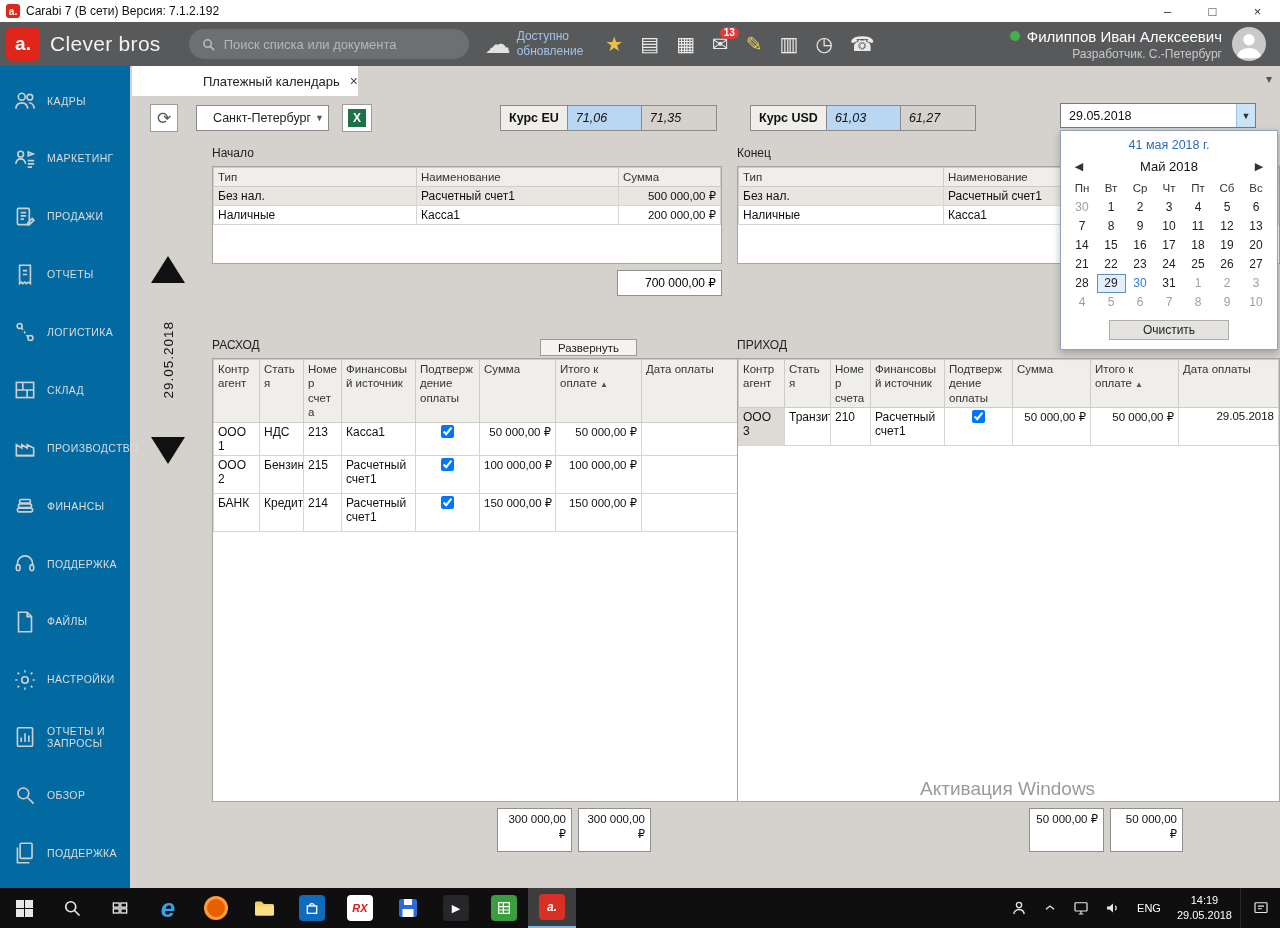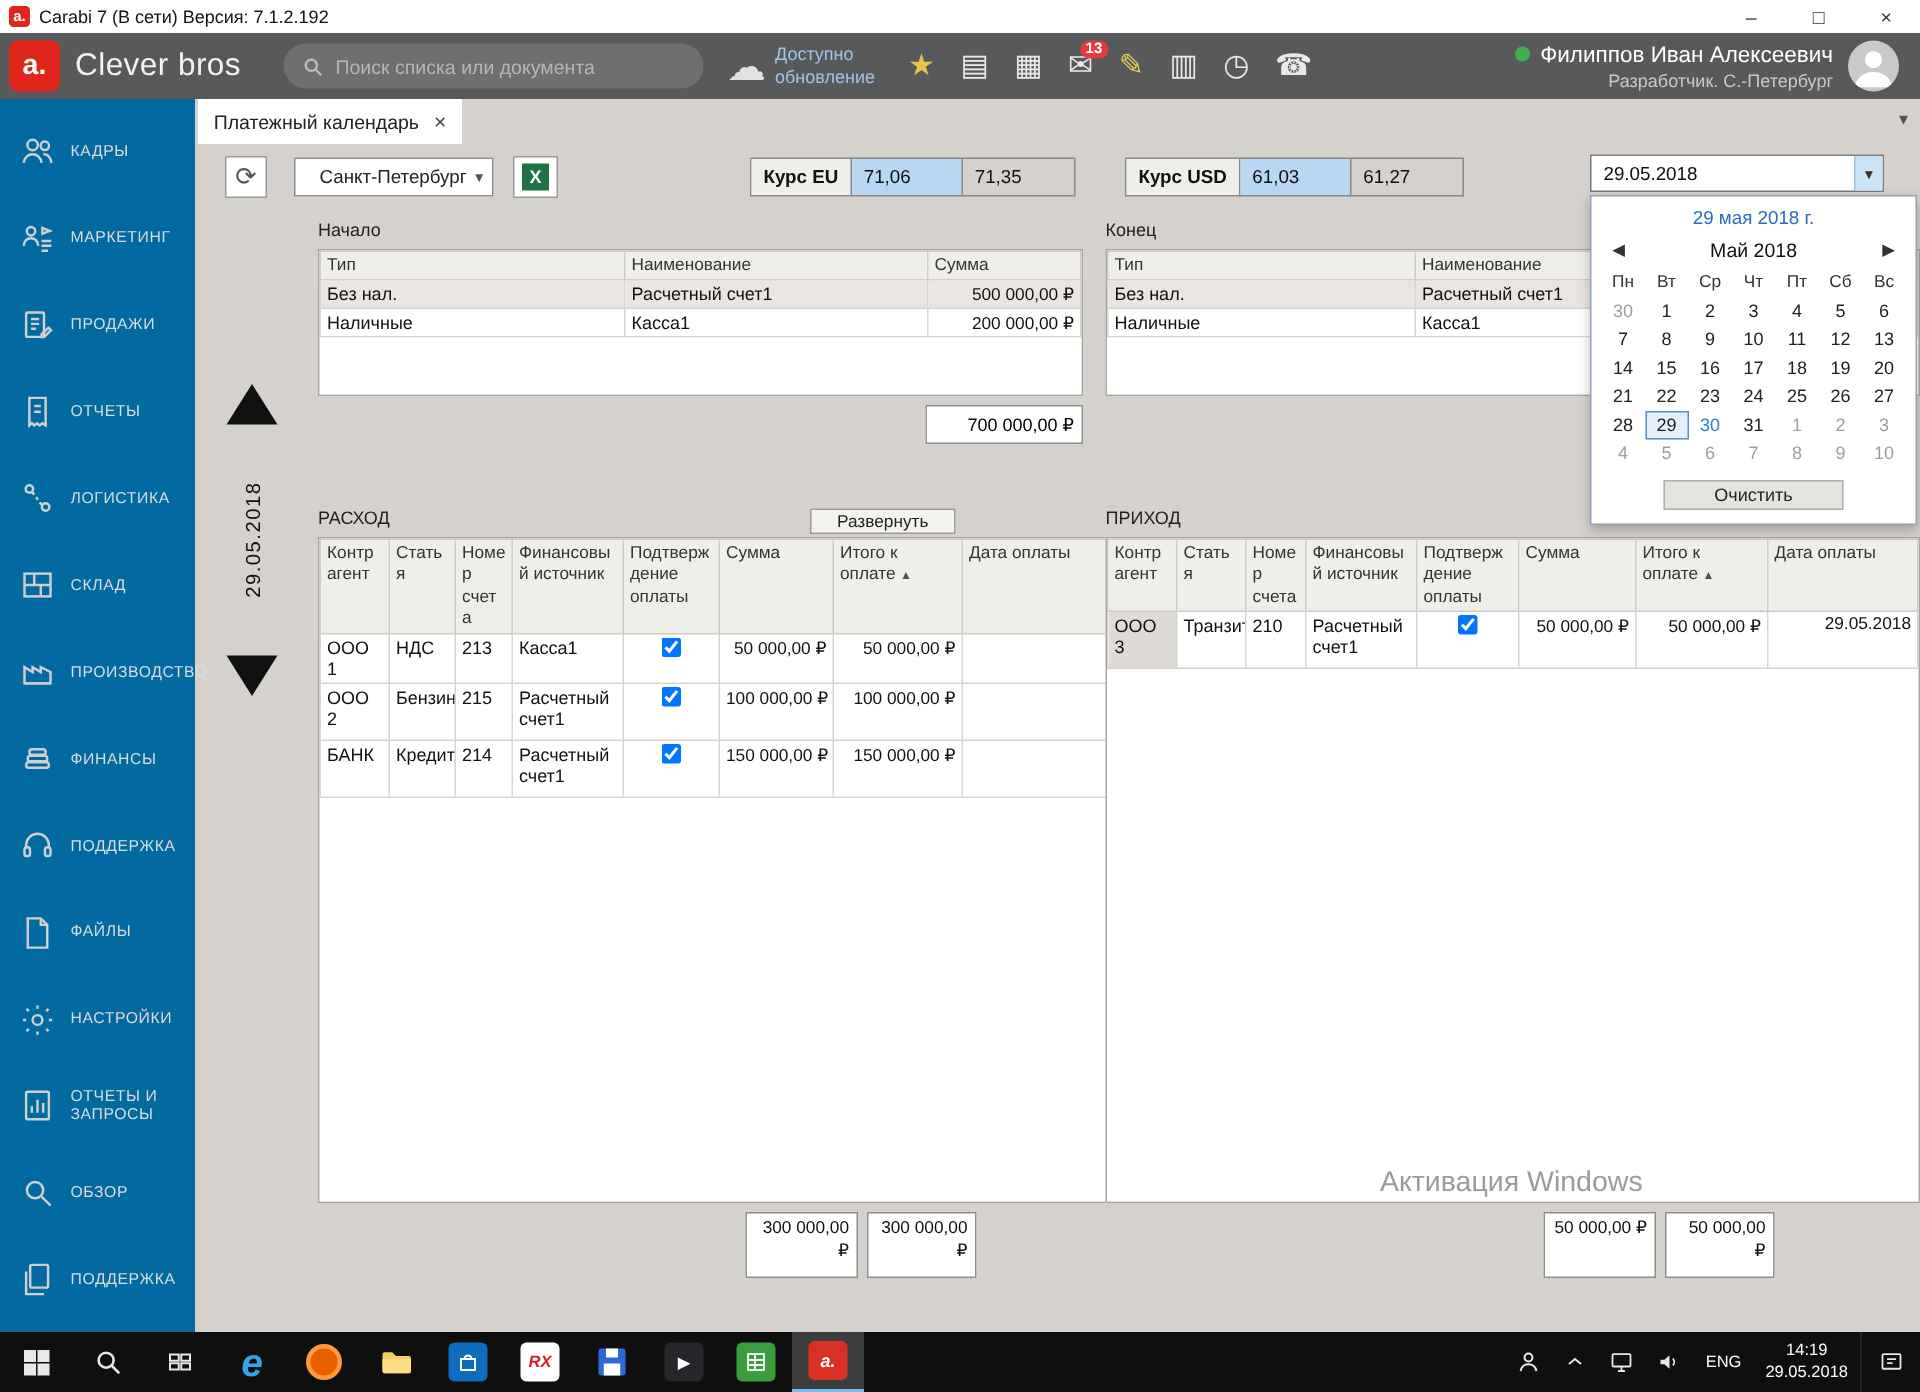--- a/index.html
+++ b/index.html
@@ -47,40 +47,40 @@
   .sidebar { position:absolute; left:0; top:66px; width:130px; height:822px; background:#0369a1;
     display:flex; flex-direction:column; padding:6px 0; z-index:60; }
   .sb-item { flex:1; display:flex; align-items:center; gap:9px; padding:0 4px 0 12px; cursor:default; }
   .sb-ico { flex:0 0 auto; display:flex; }
   .sb-label { color:#dcdcdc; font-size:10.5px; letter-spacing:.4px; line-height:1.2; }
 
   
   .content { position:absolute; left:130px; top:66px; width:1150px; height:822px; background:#d5d2cd; }
 
   .tabbar { position:absolute; left:0; top:0; width:100%; height:30px; }
-  .tab { position:absolute; left:2px; top:0; height:30px; width:176px; background:#ffffff;
-    display:flex; align-items:center; justify-content:center; gap:10px; font-size:13px; color:#222; }
+  .tab { position:absolute; left:2px; top:0; height:30px; width:226px; background:#ffffff;
+    display:flex; align-items:center; justify-content:flex-end; gap:10px; font-size:13px; color:#222; }
   .tab-close { font-size:14px; color:#444; cursor:default; }
   .tab-overflow { position:absolute; right:8px; top:6px; font-size:12px; color:#555; }
 
   .toolbar { position:absolute; left:0; top:30px; width:100%; height:44px; }
   .btn-refresh { position:absolute; left:20px; top:8px; width:28px; height:28px; background:#fff;
     border:1px solid #9a9a9a; display:flex; align-items:center; justify-content:center; font-size:17px; color:#555; }
   .combo-city { position:absolute; left:66px; top:9px; width:133px; height:26px; background:#fff;
     border:1px solid #8a8a8a; display:flex; align-items:center; font-size:12.5px; color:#222; padding:0 16px; overflow:hidden; white-space:nowrap; }
   .combo-city .arrow { margin-left:auto; font-size:9px; color:#555; padding-left:4px; }
   .btn-excel { position:absolute; left:212px; top:8px; width:30px; height:28px; background:#fff;
     border:1px solid #9a9a9a; display:flex; align-items:center; justify-content:center; }
   .xl { width:18px; height:18px; background:#1f7246; color:#fff; font-size:12px; font-weight:bold;
     display:flex; align-items:center; justify-content:center; }
   .rate { position:absolute; top:9px; height:26px; display:flex; border:1px solid #8a8a8a; font-size:12.5px; }
   .rate.eu { left:370px; }
   .rate.usd { left:620px; }
   .rate .lbl { background:#f0eeea; font-weight:bold; color:#111; display:flex; align-items:center; padding:0 8px; border-right:1px solid #8a8a8a; }
-  .rate .val { display:flex; align-items:center; padding:0 8px; width:74px; color:#111; }
+  .rate .val { display:flex; align-items:center; padding:0 8px; width:74px; color:#111;font-style:italic; }
   .rate .val.sel { background:#b9d6f2; border-right:1px solid #8a8a8a; }
   .combo-date { position:absolute; right:24px; top:7px; width:196px; height:25px; background:#fff;
     border:1px solid #7a7a7a; display:flex; align-items:center; font-size:12.5px; color:#111; }
   .combo-date .dval { padding:0 8px; flex:1; }
   .combo-date .darrow { width:19px; height:100%; background:#cbe4f7; border-left:1px solid #9cc1e0;
     display:flex; align-items:center; justify-content:center; font-size:9px; color:#333; }
 
   
   .vstrip { position:absolute; left:14px; top:190px; width:48px; display:flex; flex-direction:column; align-items:center; }
   .tri-up { width:0; height:0; border-left:17px solid transparent; border-right:17px solid transparent; border-bottom:27px solid #111; cursor:default; }
@@ -577,21 +577,21 @@
       <div class="tbox" style="left:373px; top:6px; width:73px; height:44px;">50 000,00 ₽</div>
     </div>
   </div>
 
   <div class="watermark">
     <div class="wm1">Активация Windows</div>
     <div class="wm2"><span>Чтобы активировать Windows, перейдите в</span><br><span>раздел "Параметры".</span></div>
   </div>
 
   <div class="calpop">
-    <div class="cal-sel-label">29 мая 2018 г.</div>
+    <div class="cal-sel-label">41 мая 2018 г.</div>
     <div class="cal-nav">
       <span class="nvbtn">◀</span>
       <span class="cal-month">Май 2018</span>
       <span class="nvbtn">▶</span>
     </div>
     <div class="cal-grid">
       <span class="cal-dn">Пн</span>
       <span class="cal-dn">Вт</span>
       <span class="cal-dn">Ср</span>
       <span class="cal-dn">Чт</span>

